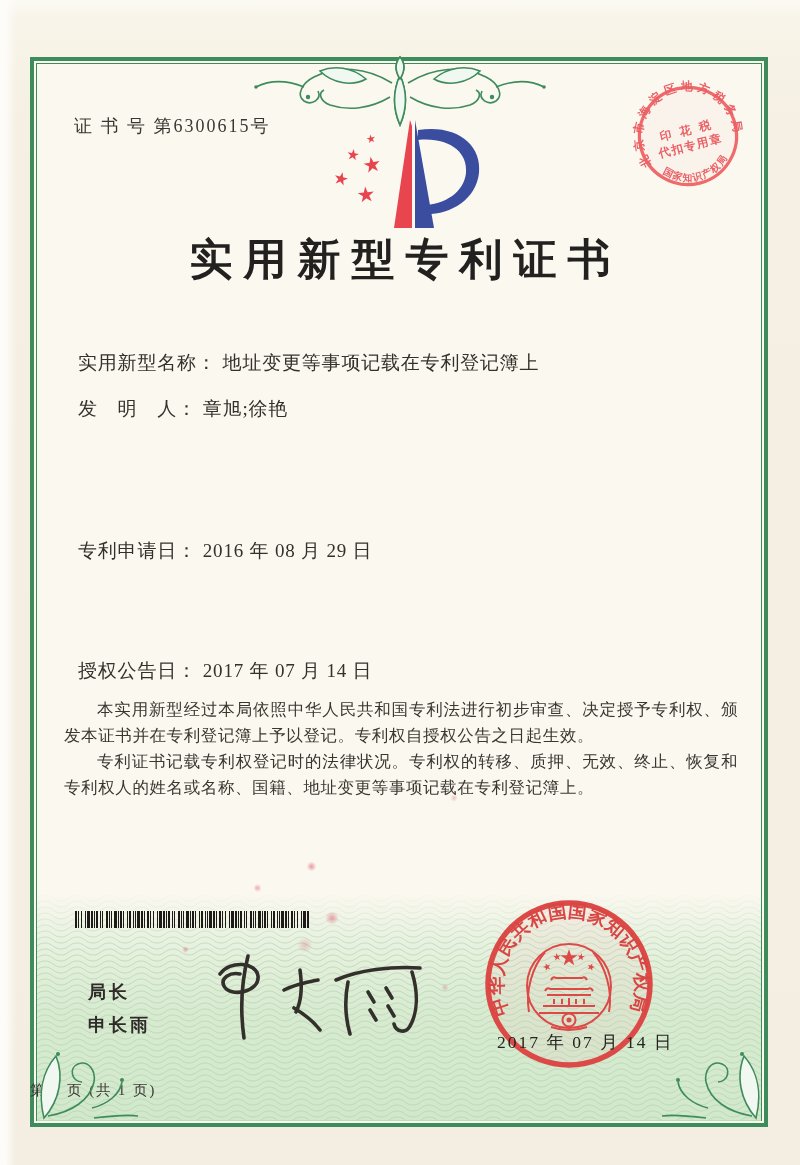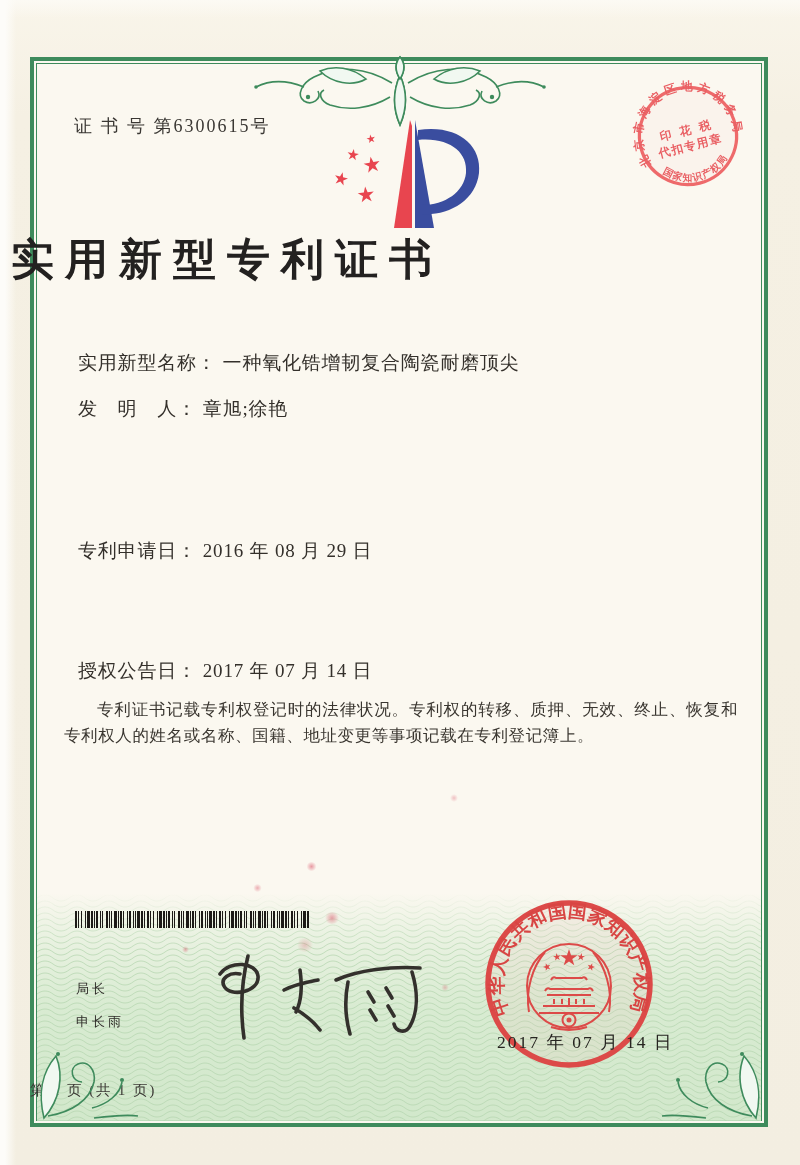--- a/index.html
+++ b/index.html
@@ -14,31 +14,31 @@
   .cert-border{position:absolute;left:30px;top:57px;width:738px;height:1070px;
     border:4px solid #3e8b5c;background:#fbf8f0;box-sizing:border-box;}
   .cert-line{position:absolute;inset:2px;border:1.5px solid #3e8b5c;}
   .green-zone{position:absolute;left:37px;top:893px;width:724px;height:228px;
     background:linear-gradient(180deg,rgba(223,240,219,0) 0%,rgba(214,235,209,.45) 18%,rgba(208,232,202,.8) 50%,rgba(205,230,199,.9) 100%);}
   .green-zone svg{position:absolute;left:0;top:0;
     -webkit-mask-image:linear-gradient(180deg,transparent,#000 25%);mask-image:linear-gradient(180deg,transparent,#000 25%);}
   #waves path{stroke:#b7d6b2;fill:none;stroke-width:.9;opacity:.85;}
   .cert-no{position:absolute;left:74px;top:114px;font-size:18px;letter-spacing:2px;color:#3a3733;}
   .logo{position:absolute;left:318px;top:116px;}
-  .title{position:absolute;left:0;top:231px;width:100%;
+  .title{position:absolute;left:0;top:231px;width:100%;text-align:center;
     font-size:43px;font-weight:600;letter-spacing:11px;text-indent:11px;color:#232120;}
   .field{position:absolute;left:78px;font-size:19px;letter-spacing:.8px;color:#34302b;white-space:nowrap;}
   .field .val{margin-left:6px;}
   .paras{position:absolute;left:64px;top:697px;width:674px;font-size:16.5px;line-height:26px;
     text-align:justify;color:#3a3630;letter-spacing:.6px;}
   .paras p{margin:0;text-indent:2em;}
   .barcode{position:absolute;left:75px;top:911px;}
   .barcode rect{fill:#1d1a17;}
-  .signer{position:absolute;left:76px;font-family:"Liberation Sans","DejaVu Sans",sans-serif;
-    font-weight:400;font-size:13px;letter-spacing:3px;color:#2e2b28;}
+  .signer{position:absolute;left:88px;font-family:"Liberation Sans","DejaVu Sans",sans-serif;
+    font-weight:700;font-size:18px;letter-spacing:3px;color:#2e2b28;}
   .signature{position:absolute;left:196px;top:944px;}
   .signature path{stroke:#33302c;stroke-width:3.6;fill:none;stroke-linecap:round;stroke-linejoin:round;}
   .seal{position:absolute;left:481px;top:896px;}
   .seal .ink{stroke:#dc4a48;fill:none;}
   .seal text{fill:#d84543;font-weight:700;font-family:"Liberation Serif","DejaVu Serif",serif;}
   .seal .emb{stroke:#dc4a48;stroke-width:2;fill:none;}
   .seal .fil{fill:#dc4a48;stroke:none;}
   .seal-date{position:absolute;left:497px;top:1030px;font-size:17.5px;letter-spacing:2px;color:#262420;z-index:5;}
   .stamp{position:absolute;left:632px;top:80px;transform:rotate(-14deg);}
   .stamp circle{stroke:#ee6a6b;fill:rgba(247,180,178,.07);}
@@ -128,33 +128,34 @@
       <path id="tsBot" d="M -36 32 A 48.2 48.2 0 0 0 36 32"></path>
     </defs>
     <circle cx="0" cy="0" r="52" stroke-width="3.5"></circle>
     <text font-size="12.5" letter-spacing="4.5"><textPath href="#tsTop">北京市海淀区地方税务局</textPath></text>
     <text font-size="10.5" letter-spacing="1"><textPath href="#tsBot">国家知识产权局</textPath></text>
     <text x="0" y="-2" text-anchor="middle" font-size="12.5" letter-spacing="3">印 花 税</text>
     <text x="0" y="15" text-anchor="middle" font-size="12.5" letter-spacing="1.5">代扣专用章</text>
   </svg>
 
   <div class="field" style="top:350px">
-    <span>实用新型名称：</span><span class="val">一种氧化锆增韧复合陶瓷耐磨顶尖</span>
+    <span>实用新型名称：</span><span class="val">地址变更等事项记载在专利登记簿上</span>
   </div>
   <div class="field" style="top:396px">
     <span>发　明　人：</span><span class="val">章旭;徐艳</span>
   </div>
   <div class="field" style="top:538px">
     <span>专利申请日：</span><span class="val">2016 年 08 月 29 日</span>
   </div>
   <div class="field" style="top:658px">
     <span>授权公告日：</span><span class="val">2017 年 07 月 14 日</span>
   </div>
 
   <div class="paras">
+    <p>本实用新型经过本局依照中华人民共和国专利法进行初步审查、决定授予专利权、颁发本证书并在专利登记簿上予以登记。专利权自授权公告之日起生效。</p>
     <p>专利证书记载专利权登记时的法律状况。专利权的转移、质押、无效、终止、恢复和专利权人的姓名或名称、国籍、地址变更等事项记载在专利登记簿上。</p>
   </div>
 
   <svg id="barcode-svg" class="barcode" width="240" height="17" viewBox="0 0 240 17">
       <rect x="0" y="0" width="2" height="17"></rect>
       <rect x="3" y="0" width="1" height="17"></rect>
       <rect x="6" y="0" width="1" height="17"></rect>
       <rect x="10" y="0" width="1" height="17"></rect>
       <rect x="12" y="0" width="3" height="17"></rect>
       <rect x="16" y="0" width="2" height="17"></rect>

